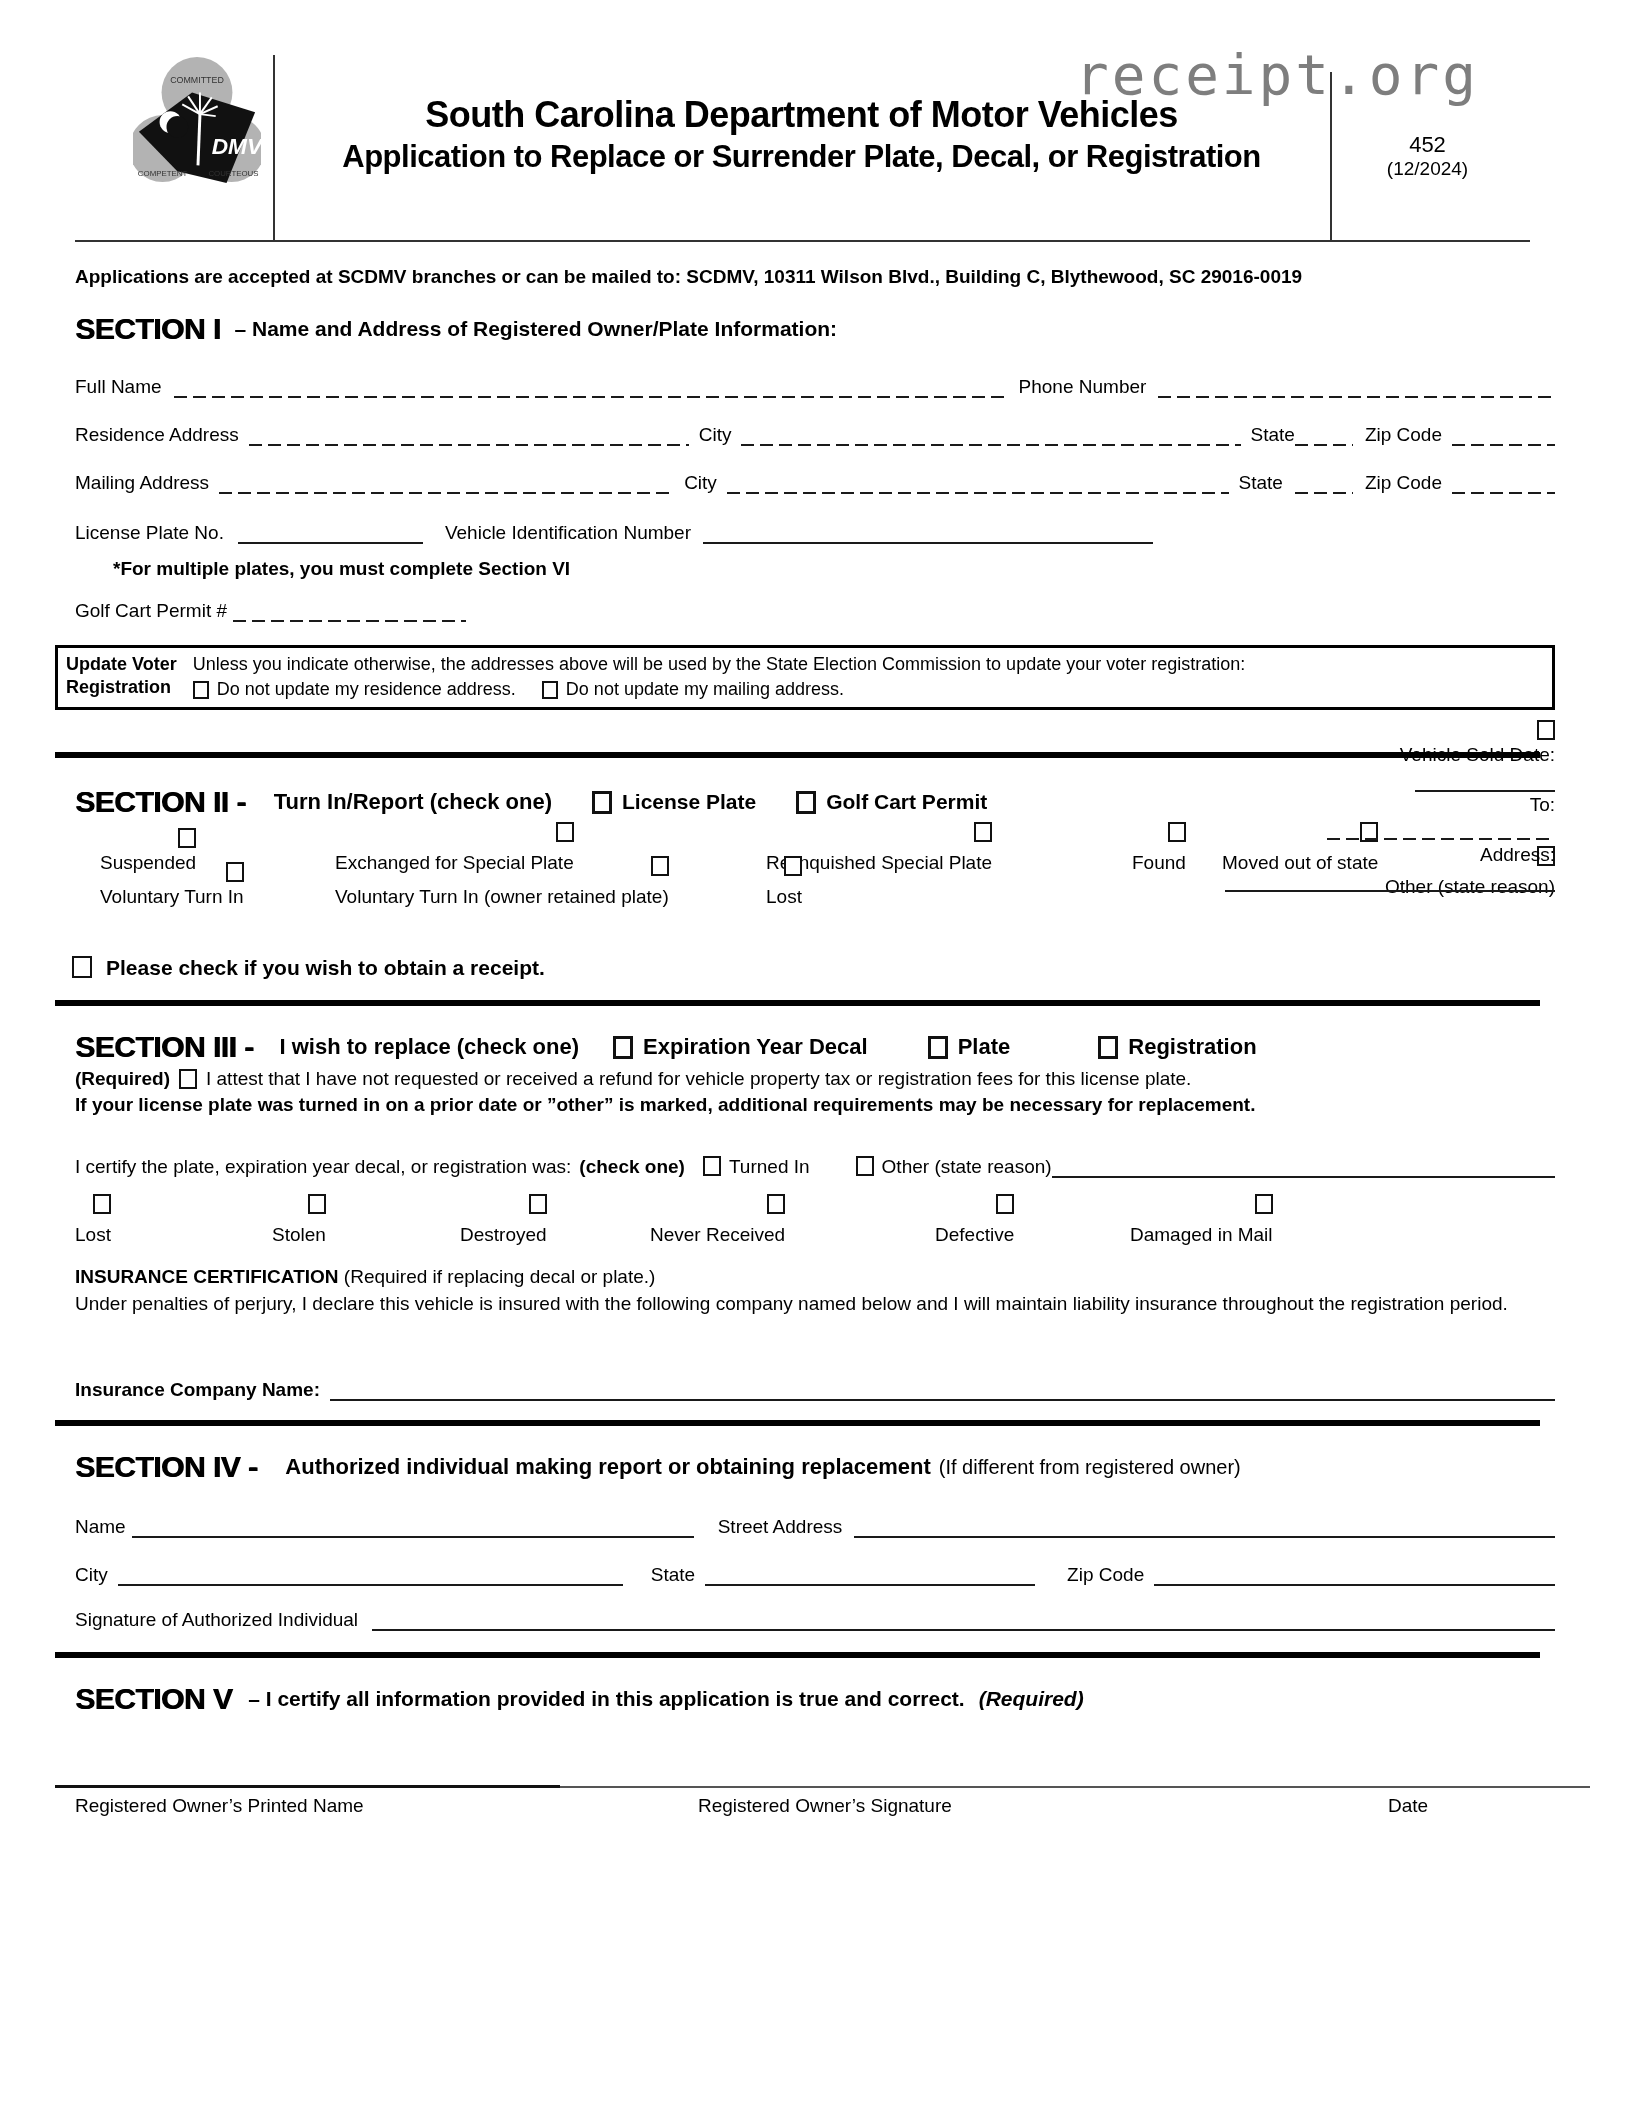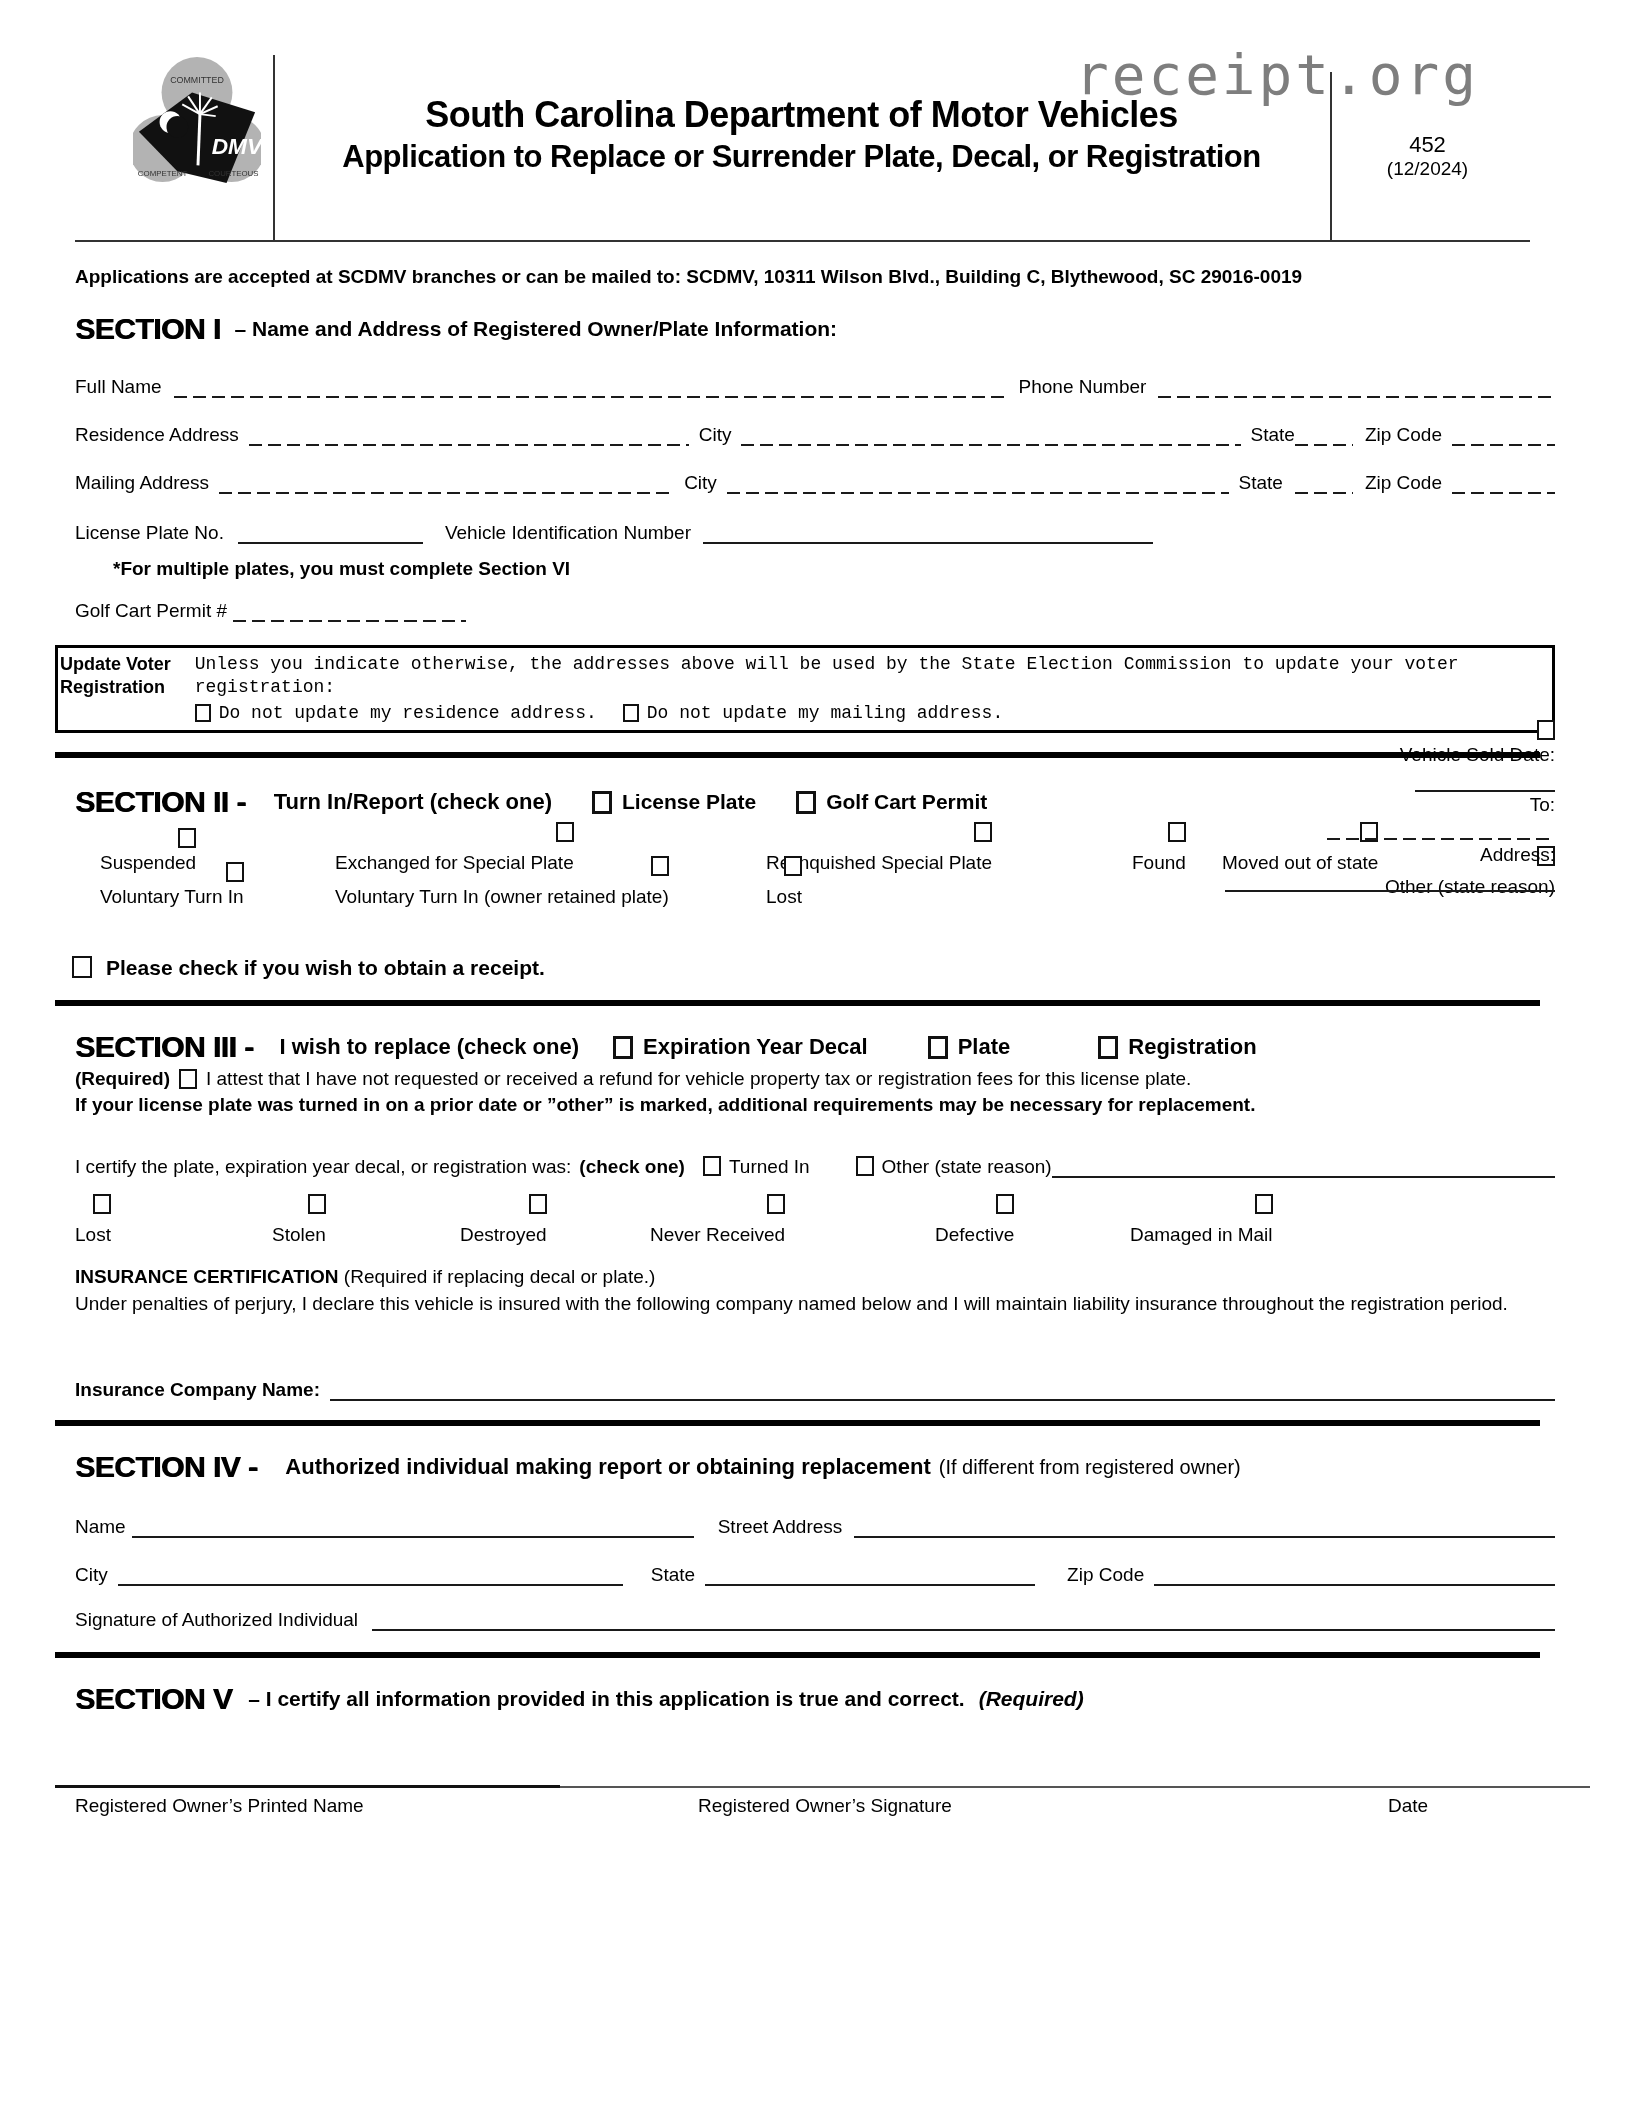--- a/index.html
+++ b/index.html
@@ -17,21 +17,21 @@
   .sl{height:22px;border-bottom:2px solid #1a1a1a;}
   .cb{display:inline-block;box-sizing:border-box;width:18px;height:20px;border:2px solid #111;background:#fff;flex:none;margin-bottom:2px;}
   .cbb{width:20px;height:23px;border-width:3px;}
   .divider{position:absolute;left:55px;width:1485px;height:6px;background:#000;}
   .vline{position:absolute;width:2px;background:#333;}
   .posrow{position:absolute;height:26px;}
   .pos{position:absolute;display:flex;align-items:flex-end;gap:8px;bottom:0;flex-direction:column;}
   .watermark{font-family:"DejaVu Sans Mono",monospace;font-size:56px;color:#7e7e7e;letter-spacing:3px;white-space:nowrap;}
   .hdr-title{font-weight:bold;font-size:36px;line-height:1.1;letter-spacing:-0.5px;}
   .hdr-sub{font-weight:bold;font-size:31px;line-height:1.15;letter-spacing:-0.5px;}
-  .vbox{position:absolute;border:3px solid #000;display:flex;gap:24px;padding:5px 2px;box-sizing:border-box;font-size:18px;}
+  .vbox{position:absolute;border:3px solid #000;display:flex;gap:16px;padding:5px 8px;box-sizing:border-box;font-size:18px;}
   .vbox .cb{width:16px;height:18px;margin-bottom:0;}
   svg text{font-family:"Liberation Sans",sans-serif;}
 </style>
 </head>
 <body>
 
 <div class="page">
 
   <div class="abs watermark" style="left:1075px;top:42px;">receipt.org</div>
 
@@ -122,21 +122,21 @@
   <div class="abs row" style="left:75px;top:596px;width:600px;">
     <span class="lbl">Golf Cart Permit #</span>
     <span class="bl" style="width:233px;margin-left:6px;"></span>
   </div>
 
   <div class="vbox" style="left:55px;top:645px;width:1500px;">
     <div class="b" style="white-space:nowrap;line-height:1.3;">
       <div>Update Voter</div>
       <div>Registration</div>
     </div>
-    <div style="line-height:1.3;font-family:Liberation Mono, monospace;">
+    <div style="line-height:1.3;">
       <div>Unless you indicate otherwise, the addresses above will be used by the State Election Commission to update your voter registration:</div>
       <div class="shrow" style="gap:8px;margin-top:2px;">
         <span class="cb"></span>
         <span>Do not update my residence address.</span>
         <span class="cb" style="margin-left:18px;"></span>
         <span>Do not update my mailing address.</span>
       </div>
     </div>
   </div>
 

